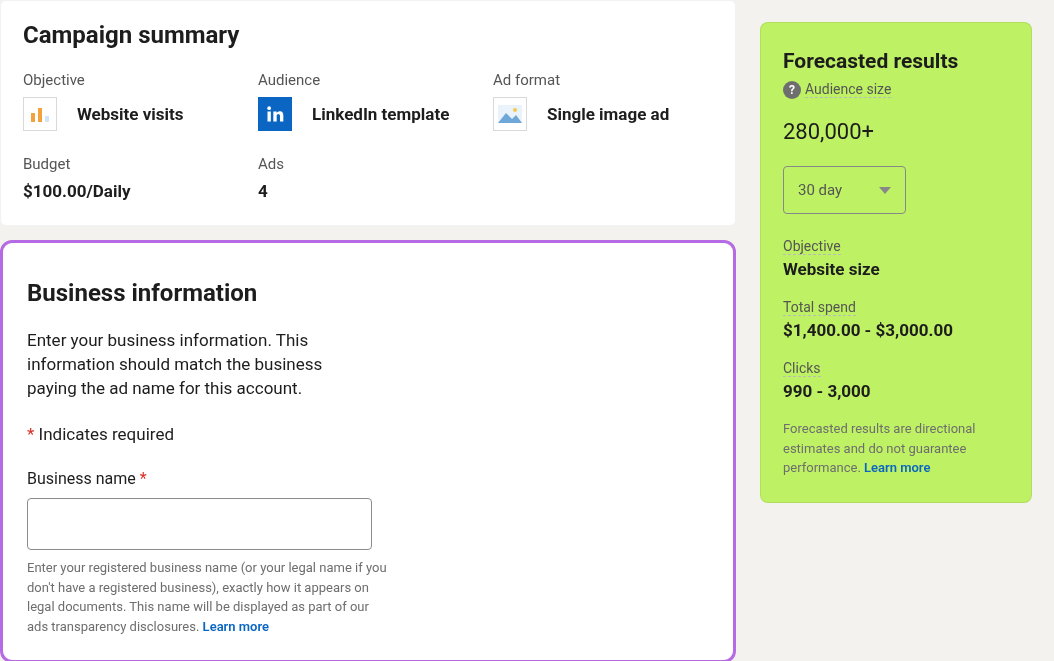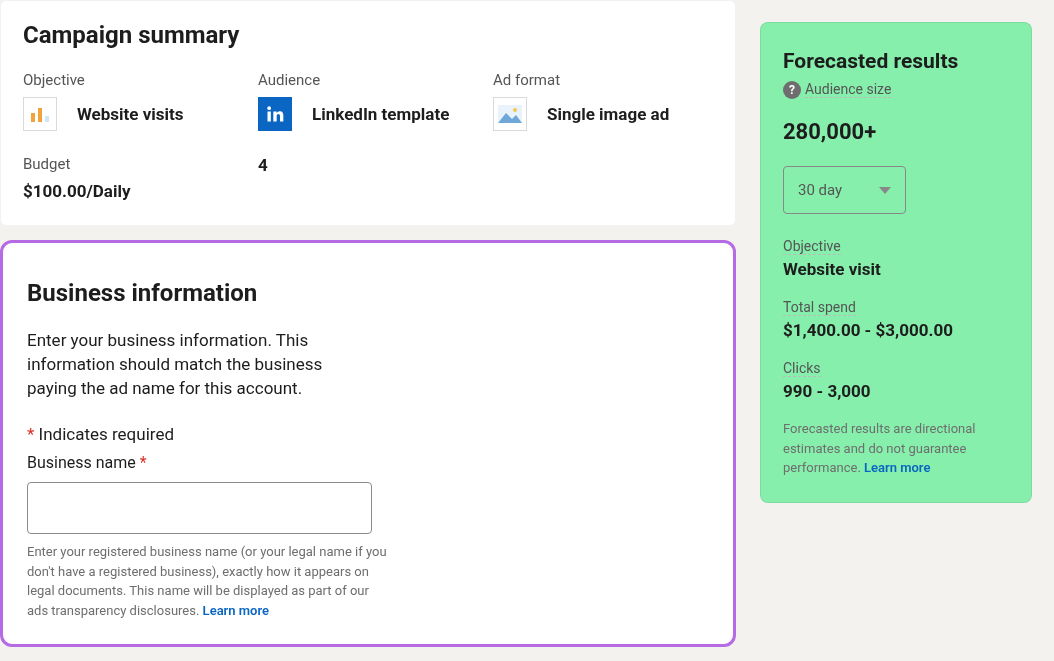--- a/index.html
+++ b/index.html
@@ -85,21 +85,21 @@
     margin-bottom: 22px;
   }
   .biz-intro {
     font-size: 17px;
     line-height: 1.4;
     max-width: 340px;
     margin-bottom: 24px;
   }
   .req-note {
     font-size: 17px;
-    margin-bottom: 9px;
+    margin-bottom: 25px;
   }
   .star { color: #d93025; }
   .field-label {
     font-size: 16px;
     margin-bottom: 10px;
   }
   .text-input {
     width: 345px;
     height: 52px;
     border: 1px solid #8c8c8c;
@@ -114,21 +114,21 @@
     max-width: 365px;
     margin-top: 8px;
   }
   .link {
     color: #0a66c2;
     font-weight: 600;
     cursor: pointer;
   }
   
   .forecast-card {
-    background: #86efac;
+    background: #bef264;
     border: 1px solid rgba(0,0,0,0.08);
     border-radius: 8px;
     padding: 26px 22px 24px 22px;
     width: 272px;
   }
   .forecast-title {
     font-size: 21px;
     font-weight: 700;
     margin-bottom: 6px;
   }
@@ -147,21 +147,21 @@
   }
   .metric-label {
     font-size: 14px;
     color: #555;
     border-bottom: 1px dashed #bbb;
     display: inline-block;
     margin-bottom: 2px;
   }
   .metric-value {
     font-size: 22px;
-    font-weight: 700;
+    font-weight: 400;
     margin-bottom: 22px;
   }
   .dropdown {
     border: 1px solid #888;
     border-radius: 4px;
     padding: 14px 14px;
     width: 123px;
     display: flex;
     align-items: center;
     justify-content: space-between;
@@ -244,20 +244,21 @@
           <div class="value">Single image ad</div>
         </div>
       </div>
 
       <div class="sum-item">
         <div class="label">Budget</div>
         <div class="value">$100.00/Daily</div>
       </div>
 
       <div class="sum-item">
+        <div class="label">Ads</div>
         <div class="value">4</div>
       </div>
     </div>
   </div>
 
   <div class="card biz-card">
     <div class="biz-title">Business information</div>
     <div class="biz-intro">Enter your business information. This information should match the business paying the ad name for this account.</div>
     <div class="req-note">
       <span class="star">*</span><span> Indicates required</span>
@@ -280,21 +281,21 @@
     <div class="metric-label">Audience size</div>
     <div class="metric-value">280,000+</div>
 
     <div class="dropdown">
       <span>30 day</span>
       <span class="chev"></span>
     </div>
 
     <div class="metric-block">
       <div class="mlabel">Objective</div>
-      <div class="mval">Website visit</div>
+      <div class="mval">Website size</div>
     </div>
 
     <div class="metric-block">
       <div class="mlabel">Total spend</div>
       <div class="mval">$1,400.00 - $3,000.00</div>
     </div>
 
     <div class="metric-block">
       <div class="mlabel">Clicks</div>
       <div class="mval">990 - 3,000</div>

